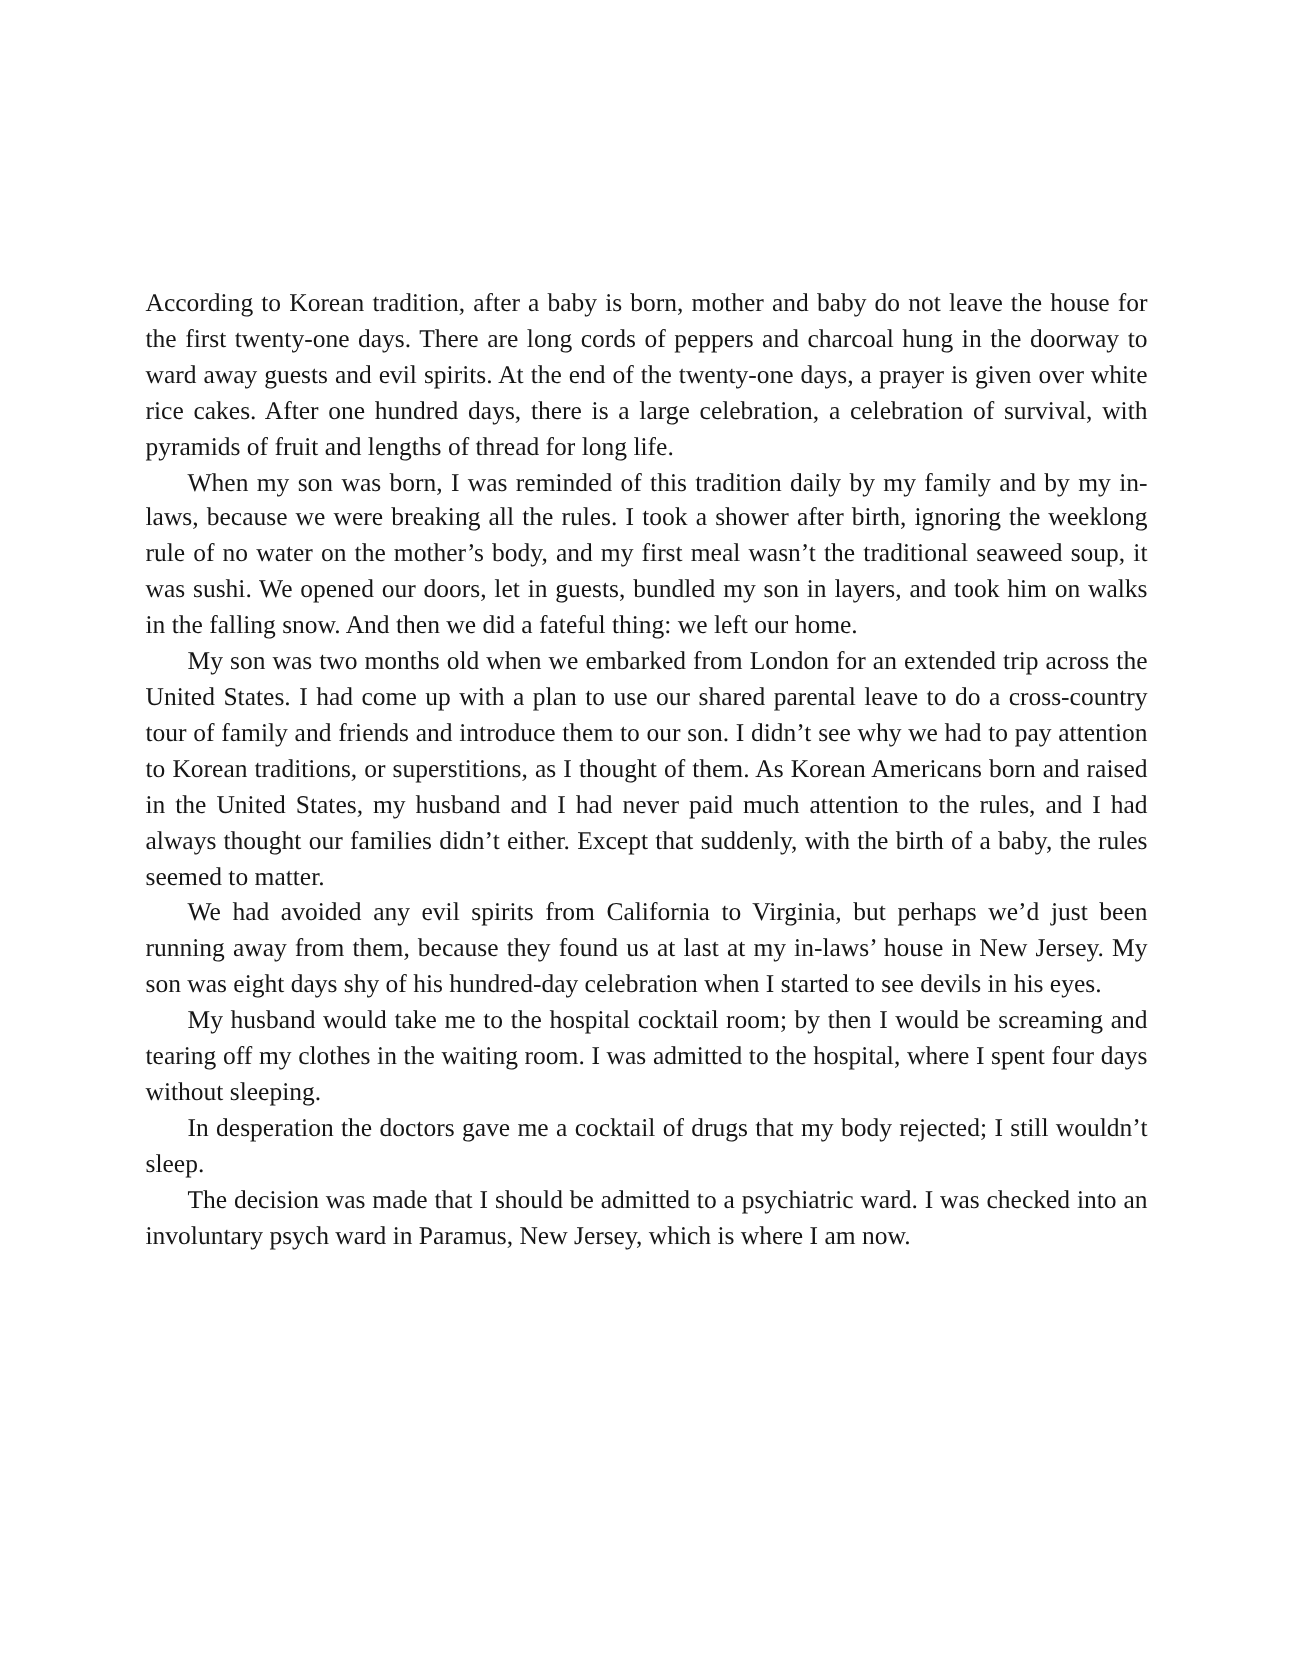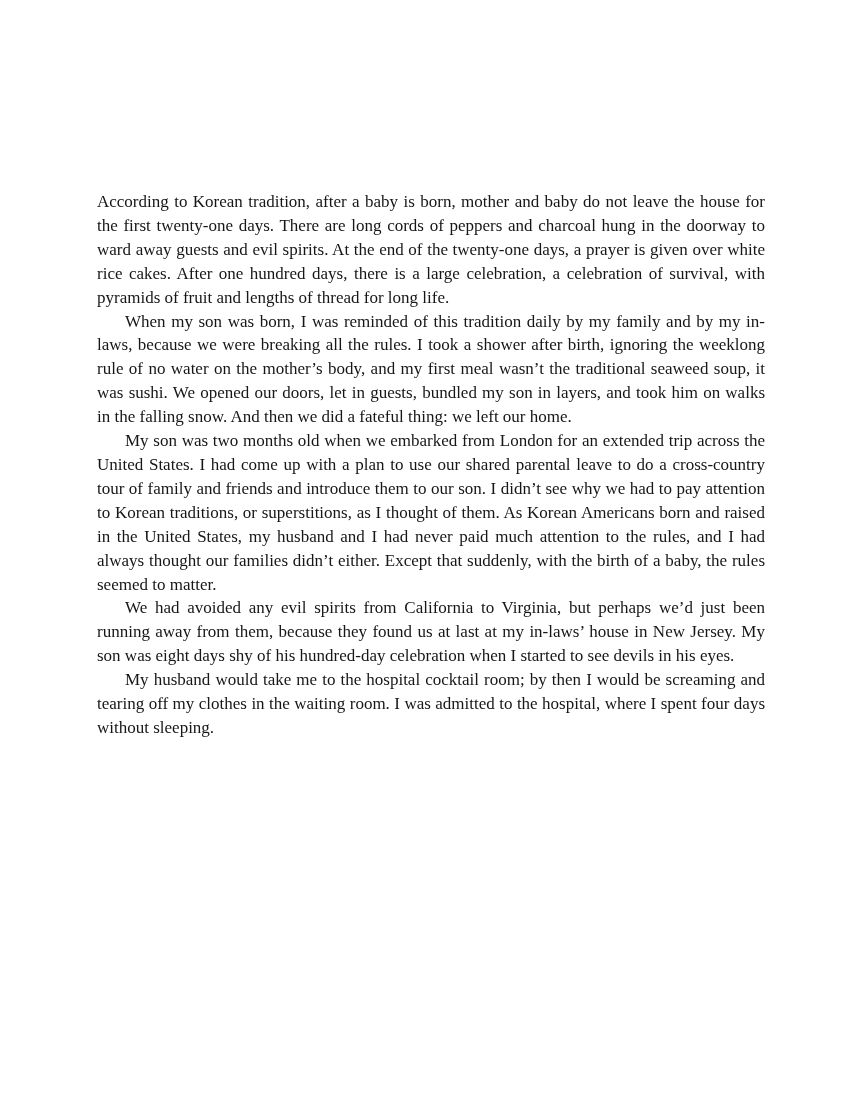--- a/index.html
+++ b/index.html
@@ -39,14 +39,16 @@
 </head>
 <body>
 
 <div class="page">
   <div class="text-block">
     <p class="para no-indent">According to Korean tradition, after a baby is born, mother and baby do not leave the house for the first twenty-one days. There are long cords of peppers and charcoal hung in the doorway to ward away guests and evil spirits. At the end of the twenty-one days, a prayer is given over white rice cakes. After one hundred days, there is a large celebration, a celebration of survival, with pyramids of fruit and lengths of thread for long life.</p>
     <p class="para">When my son was born, I was reminded of this tradition daily by my family and by my in-laws, because we were breaking all the rules. I took a shower after birth, ignoring the weeklong rule of no water on the mother’s body, and my first meal wasn’t the traditional seaweed soup, it was sushi. We opened our doors, let in guests, bundled my son in layers, and took him on walks in the falling snow. And then we did a fateful thing: we left our home.</p>
     <p class="para">My son was two months old when we embarked from London for an extended trip across the United States. I had come up with a plan to use our shared parental leave to do a cross-country tour of family and friends and introduce them to our son. I didn’t see why we had to pay attention to Korean traditions, or superstitions, as I thought of them. As Korean Americans born and raised in the United States, my husband and I had never paid much attention to the rules, and I had always thought our families didn’t either. Except that suddenly, with the birth of a baby, the rules seemed to matter.</p>
     <p class="para">We had avoided any evil spirits from California to Virginia, but perhaps we’d just been running away from them, because they found us at last at my in-laws’ house in New Jersey. My son was eight days shy of his hundred-day celebration when I started to see devils in his eyes.</p>
     <p class="para">My husband would take me to the hospital cocktail room; by then I would be screaming and tearing off my clothes in the waiting room. I was admitted to the hospital, where I spent four days without sleeping.</p>
+    <p class="para">In desperation the doctors gave me a cocktail of drugs that my body rejected; I still wouldn’t sleep.</p>
+    <p class="para">The decision was made that I should be admitted to a psychiatric ward. I was checked into an involuntary psych ward in Paramus, New Jersey, which is where I am now.</p>
   </div>
 </div>
 
 </body></html>

